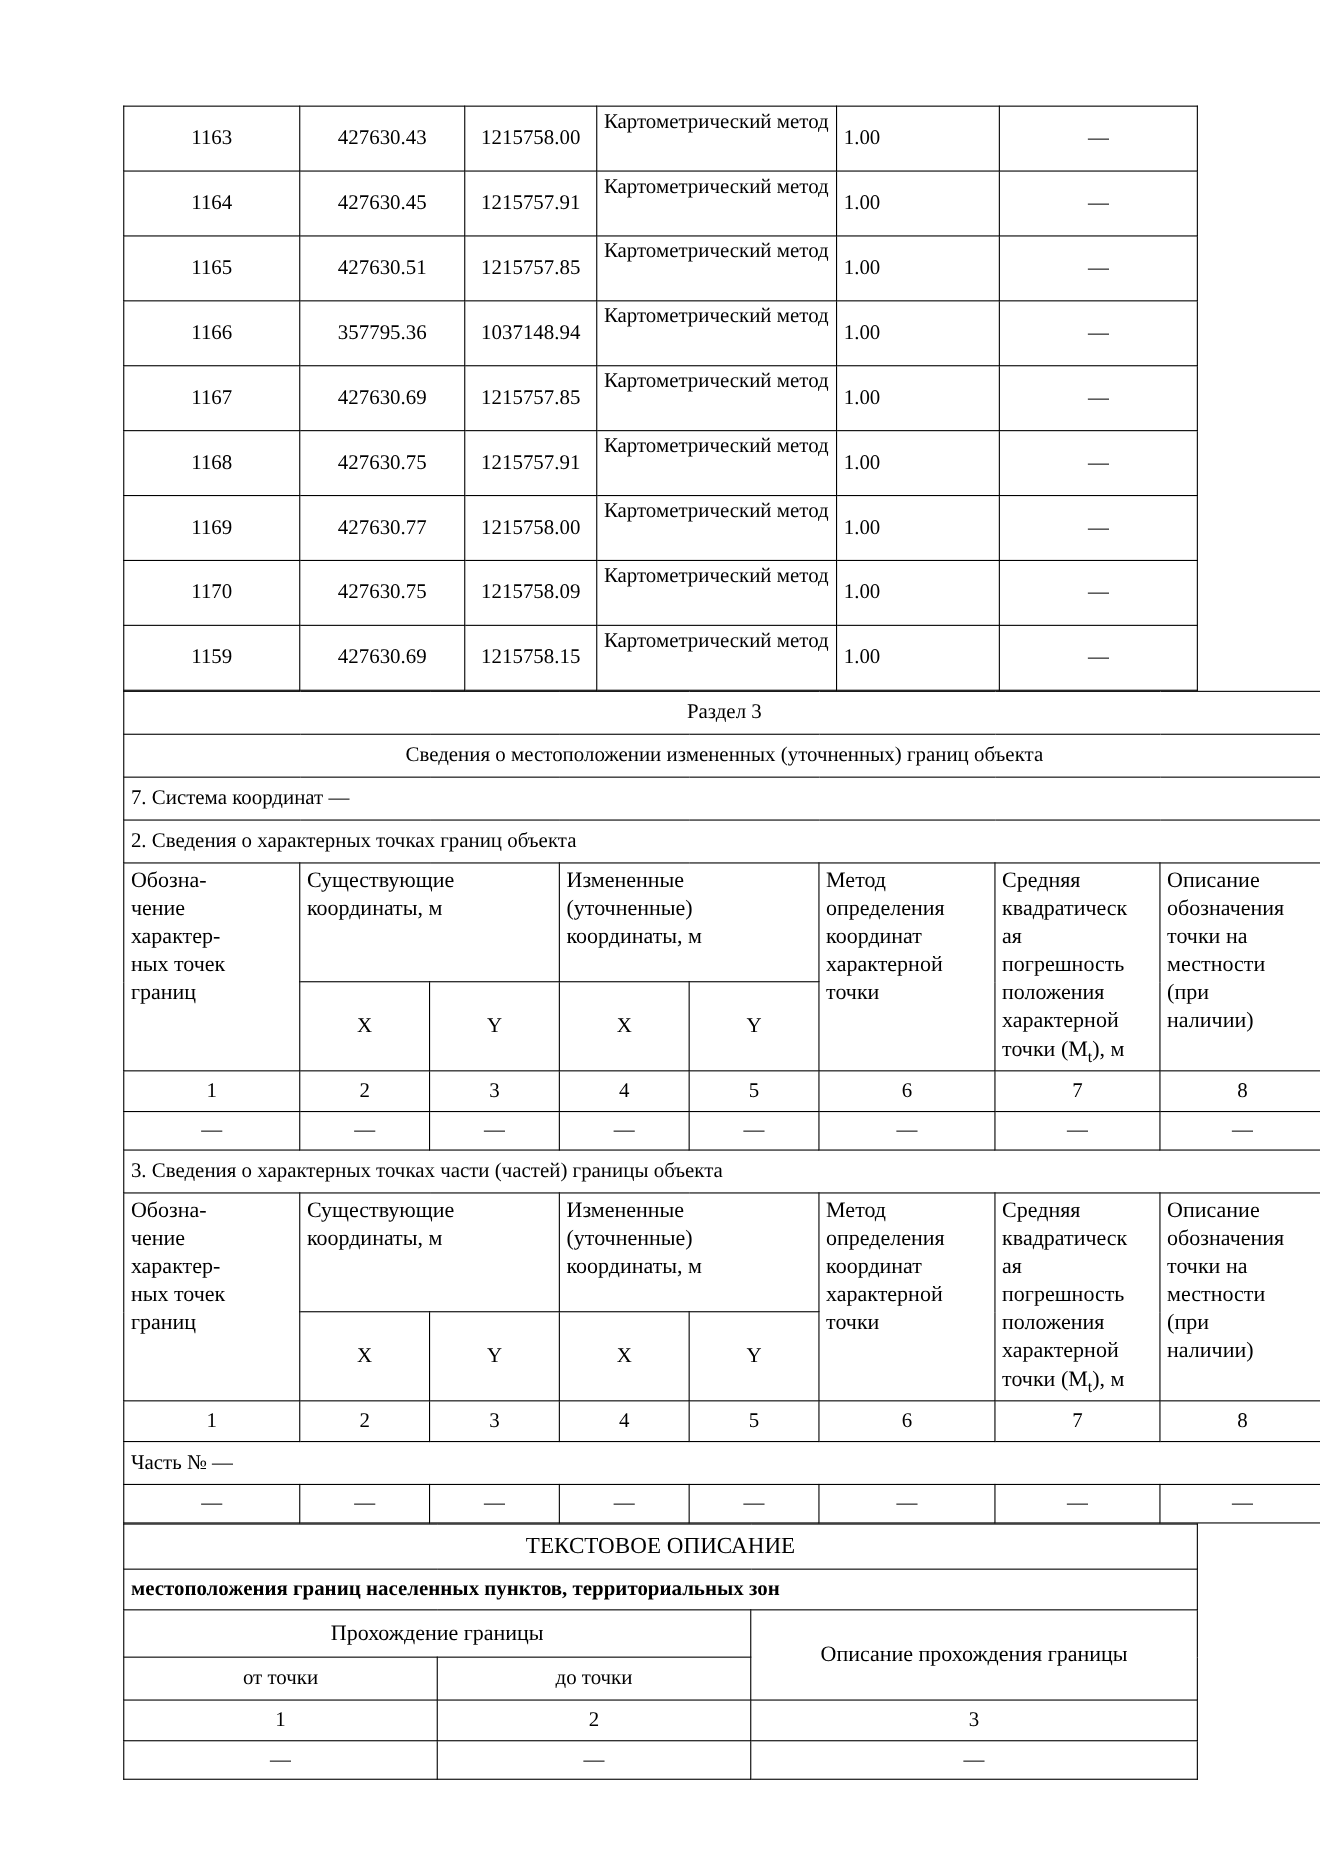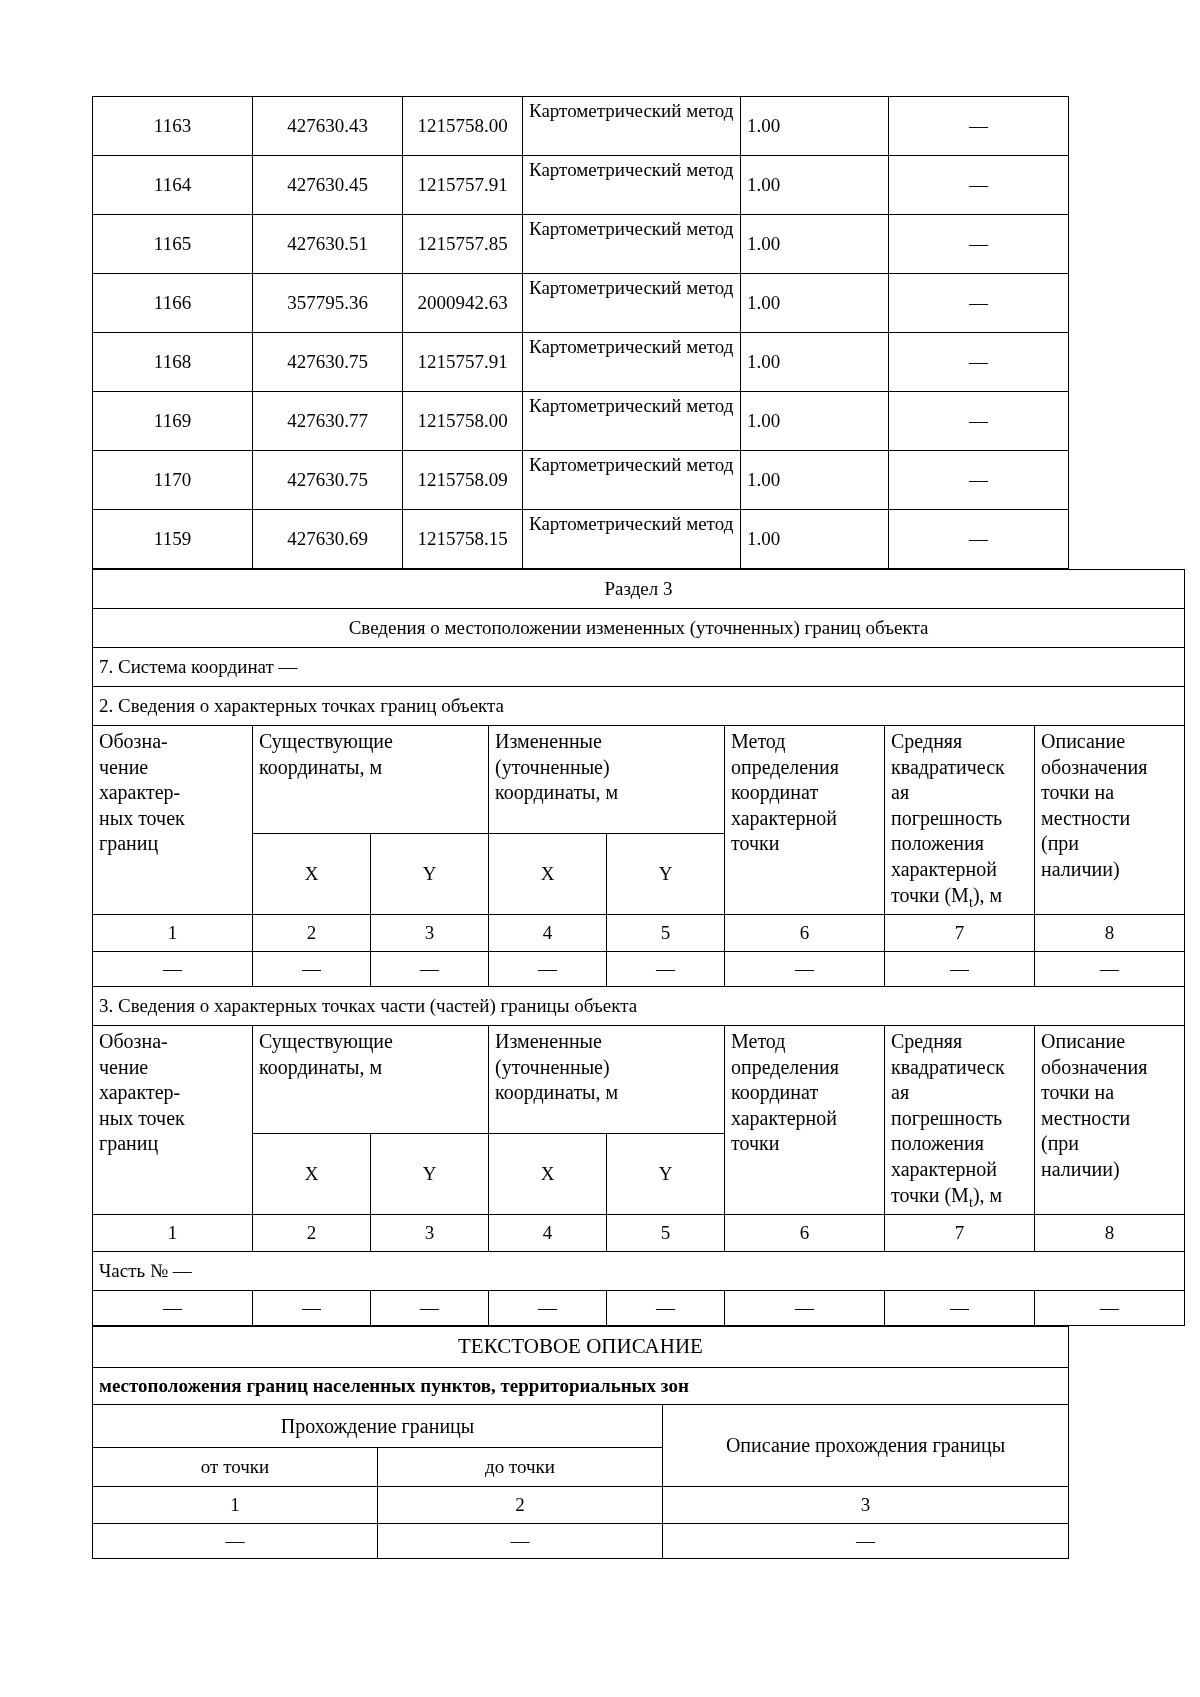--- a/index.html
+++ b/index.html
@@ -10,21 +10,21 @@
   body {
     width: 1200px;
     height: 1697px;
     font-family: "Liberation Serif", "DejaVu Serif", serif;
     color: #000000;
     position: relative;
     overflow: hidden;
   }
   .page {
     position: absolute;
-    left: 92px;
+    left: 112px;
     top: 96px;
     width: 976px;
   }
   table {
     border-collapse: collapse;
     width: 976px;
     table-layout: fixed;
   }
   td, th {
     border: 1px solid #000000;
@@ -143,21 +143,29 @@
         <td class="c">1165</td>
         <td class="c">427630.51</td>
         <td class="c">1215757.85</td>
         <td class="method">Картометрический метод</td>
         <td class="l">1.00</td>
         <td class="c">—</td>
       </tr>
       <tr>
         <td class="c">1166</td>
         <td class="c">357795.36</td>
-        <td class="c">2000942.63</td>
+        <td class="c">1037148.94</td>
+        <td class="method">Картометрический метод</td>
+        <td class="l">1.00</td>
+        <td class="c">—</td>
+      </tr>
+      <tr>
+        <td class="c">1167</td>
+        <td class="c">427630.69</td>
+        <td class="c">1215757.85</td>
         <td class="method">Картометрический метод</td>
         <td class="l">1.00</td>
         <td class="c">—</td>
       </tr>
       <tr>
         <td class="c">1168</td>
         <td class="c">427630.75</td>
         <td class="c">1215757.91</td>
         <td class="method">Картометрический метод</td>
         <td class="l">1.00</td>

